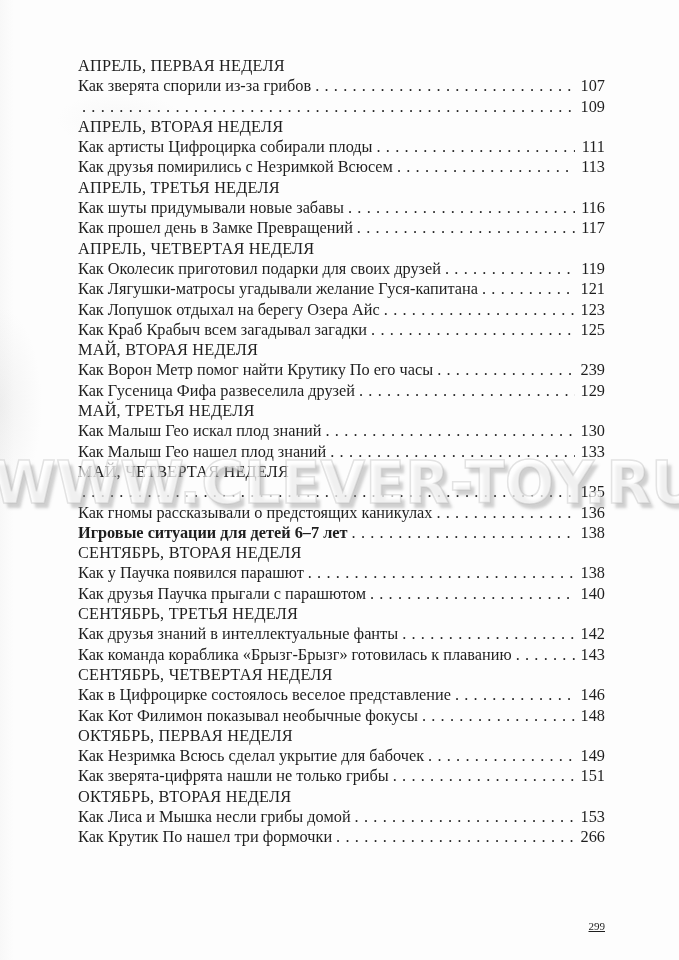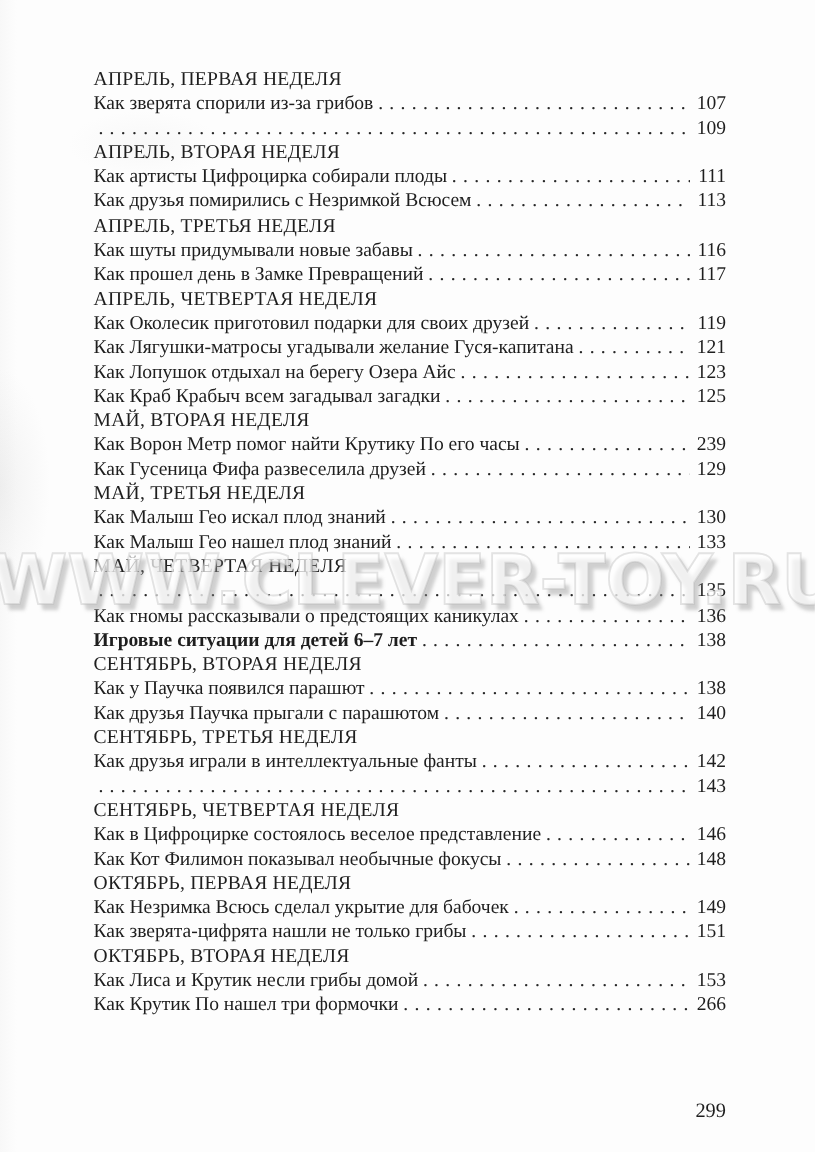--- a/index.html
+++ b/index.html
@@ -78,22 +78,23 @@
     color: rgba(255, 255, 255, 0.68);
     -webkit-text-stroke: 1.5px rgba(185, 185, 185, 0.38);
     text-shadow: 4px 5px 3px rgba(150, 150, 150, 0.45);
     z-index: 5;
     pointer-events: none;
   }
   .folio {
     position: absolute;
     right: 74px;
     top: 915px;
-    font-size: 17px;
+    font-size: 11px;
     line-height: 22px;
+    text-decoration: underline;
   }
 </style>
 </head>
 <body>
 
 <div class="page">
   <div class="toc">
       <div class="toc-heading">АПРЕЛЬ, ПЕРВАЯ НЕДЕЛЯ</div>
       <div class="toc-row">
         <span class="toc-title">Как зверята спорили из-за грибов</span>
@@ -190,25 +191,26 @@
         <span class="leader">. . . . . . . . . . . . . . . . . . . . . . . . . . . . . . . . . . . . . . . . . . . . . . . . . . . . . . . . . . . . . . . . . . . . . . . . . . . . . . . . </span>
         <span class="toc-page">138</span>
       </div>
       <div class="toc-row">
         <span class="toc-title">Как друзья Паучка прыгали с парашютом</span>
         <span class="leader">. . . . . . . . . . . . . . . . . . . . . . . . . . . . . . . . . . . . . . . . . . . . . . . . . . . . . . . . . . . . . . . . . . . . . . . . . . . . . . . . </span>
         <span class="toc-page">140</span>
       </div>
       <div class="toc-heading">СЕНТЯБРЬ, ТРЕТЬЯ НЕДЕЛЯ</div>
       <div class="toc-row">
-        <span class="toc-title">Как друзья играли в интеллектуальные фанты</span>
+        <span class="toc-title">Как друзья знаний в интеллектуальные фанты</span>
         <span class="leader">. . . . . . . . . . . . . . . . . . . . . . . . . . . . . . . . . . . . . . . . . . . . . . . . . . . . . . . . . . . . . . . . . . . . . . . . . . . . . . . . </span>
         <span class="toc-page">142</span>
       </div>
       <div class="toc-row">
+        <span class="toc-title">Как команда кораблика «Брызг-Брызг» готовилась к плаванию</span>
         <span class="leader">. . . . . . . . . . . . . . . . . . . . . . . . . . . . . . . . . . . . . . . . . . . . . . . . . . . . . . . . . . . . . . . . . . . . . . . . . . . . . . . . </span>
         <span class="toc-page">143</span>
       </div>
       <div class="toc-heading">СЕНТЯБРЬ, ЧЕТВЕРТАЯ НЕДЕЛЯ</div>
       <div class="toc-row">
         <span class="toc-title">Как в Цифроцирке состоялось веселое представление</span>
         <span class="leader">. . . . . . . . . . . . . . . . . . . . . . . . . . . . . . . . . . . . . . . . . . . . . . . . . . . . . . . . . . . . . . . . . . . . . . . . . . . . . . . . </span>
         <span class="toc-page">146</span>
       </div>
       <div class="toc-row">
@@ -222,21 +224,21 @@
         <span class="leader">. . . . . . . . . . . . . . . . . . . . . . . . . . . . . . . . . . . . . . . . . . . . . . . . . . . . . . . . . . . . . . . . . . . . . . . . . . . . . . . . </span>
         <span class="toc-page">149</span>
       </div>
       <div class="toc-row">
         <span class="toc-title">Как зверята-цифрята нашли не только грибы</span>
         <span class="leader">. . . . . . . . . . . . . . . . . . . . . . . . . . . . . . . . . . . . . . . . . . . . . . . . . . . . . . . . . . . . . . . . . . . . . . . . . . . . . . . . </span>
         <span class="toc-page">151</span>
       </div>
       <div class="toc-heading">ОКТЯБРЬ, ВТОРАЯ НЕДЕЛЯ</div>
       <div class="toc-row">
-        <span class="toc-title">Как Лиса и Крутик несли грибы домой</span>
+        <span class="toc-title">Как Лиса и Мышка несли грибы домой</span>
         <span class="leader">. . . . . . . . . . . . . . . . . . . . . . . . . . . . . . . . . . . . . . . . . . . . . . . . . . . . . . . . . . . . . . . . . . . . . . . . . . . . . . . . </span>
         <span class="toc-page">153</span>
       </div>
       <div class="toc-row">
         <span class="toc-title">Как Крутик По нашел три формочки</span>
         <span class="leader">. . . . . . . . . . . . . . . . . . . . . . . . . . . . . . . . . . . . . . . . . . . . . . . . . . . . . . . . . . . . . . . . . . . . . . . . . . . . . . . . </span>
         <span class="toc-page">266</span>
       </div>
     </div>
   <div class="watermark">WWW.CLEVER-TOY.RU</div>

